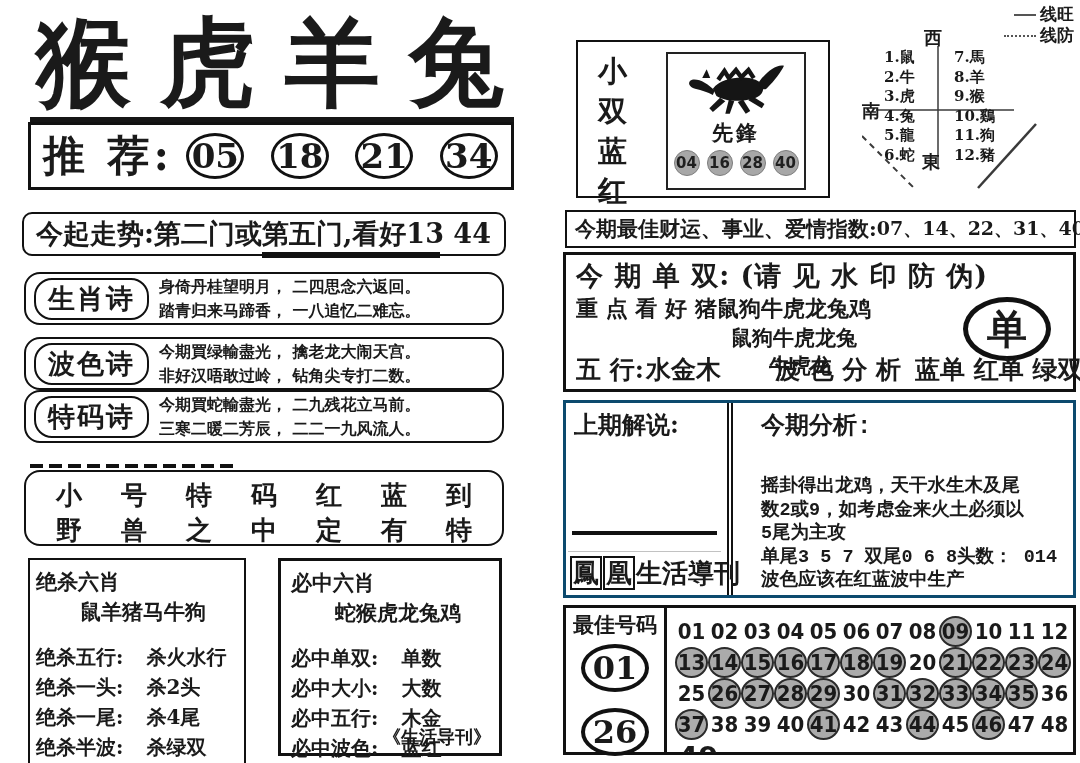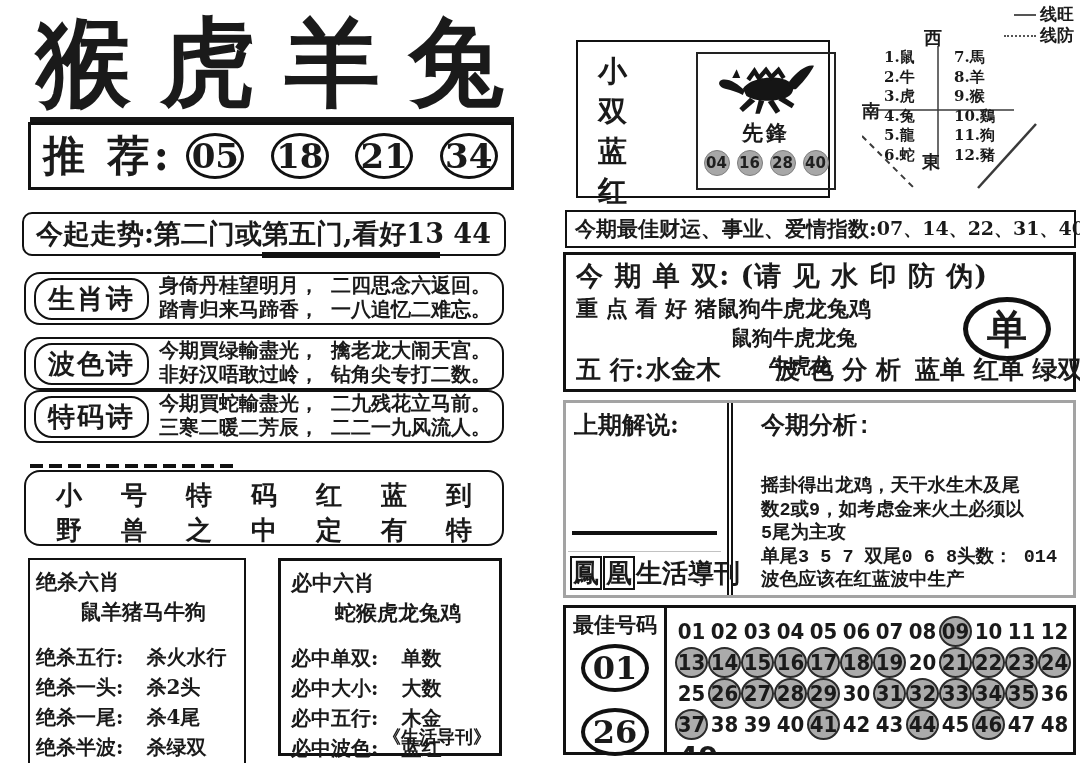--- a/index.html
+++ b/index.html
@@ -25,21 +25,21 @@
   .trend-box { left:22px; top:212px; width:484px; height:44px; border:2.5px solid #111;
                border-radius:10px; display:flex; align-items:center; padding-left:12px;
                font-size:27px; font-weight:900; white-space:nowrap; }
   .trend-strip { left:262px; top:252px; width:178px; height:6px; background:#111; }
 
   .poem-box { left:24px; width:480px; height:53px; border:2.5px solid #111; border-radius:16px;
               display:flex; align-items:center; padding:3px 8px; }
   .poem-label { border:2.5px solid #111; border-radius:18px; padding:1px 12px;
                 font-size:27px; font-weight:900; letter-spacing:2px; margin-right:10px;
                 white-space:nowrap; }
-  .poem-lines { font-size:20px; font-weight:700; line-height:24px; white-space:nowrap;font-family:Liberation Mono, monospace; }
+  .poem-lines { font-size:16px; font-weight:700; line-height:24px; white-space:nowrap; }
 
   .smudge2 { left:30px; top:464px; width:208px; height:4px;
              background:repeating-linear-gradient(90deg,#111 0 13px,transparent 13px 19px); }
   .slogan-box { left:24px; top:470px; width:480px; height:76px; border:2.5px solid #111;
                 border-radius:16px; display:flex; flex-direction:column; justify-content:space-around;
                 padding:6px 30px; }
   .slogan-row { display:flex; justify-content:space-between; font-size:26px; font-weight:900; }
 
   .kill-box { left:28px; top:558px; width:218px; height:250px; border:2.5px solid #111;
               padding:8px 6px; }
@@ -50,21 +50,21 @@
   .bx-rows { margin-top:16px; }
   .bx-row { display:flex; gap:23px; font-size:20px; font-weight:900; line-height:30px;
             white-space:nowrap; }
   .bx-footer { position:absolute; right:8px; bottom:4px; font-size:18px; font-weight:700; }
 
   
   .pioneer-box { left:576px; top:40px; width:254px; height:158px; border:2.5px solid #111; }
   .pio-side { position:absolute; left:20px; top:0; height:100%; display:flex; flex-direction:column;
               justify-content:space-around; padding:10px 0; font-size:29px; font-weight:900; }
   .pio-inner { position:absolute; left:88px; top:10px; width:140px; height:138px;
-               border:2px solid #222; text-align:center;margin-left:30px; }
+               border:2px solid #222; text-align:center; }
   .pio-horse { margin-top:1px; }
   .pio-name { font-size:21px; font-weight:900; letter-spacing:3px; margin-top:-4px; }
   .pio-nums { display:flex; justify-content:center; gap:7px; margin-top:3px; }
   .pio-num { width:26px; height:26px; border-radius:50%; background:#a7a7a7; border:1px solid #7d7d7d;
              font-size:15px; font-weight:700; color:#1f1f1f; display:flex; align-items:center;
              justify-content:center; font-family:"DejaVu Sans",sans-serif; }
 
   .compass { left:862px; top:0; width:218px; height:200px; font-weight:700; }
   .cp-legend { position:absolute; right:6px; top:4px; font-size:17px; line-height:21px; }
   .cp-lrow { display:flex; align-items:center; gap:4px; justify-content:flex-end; }
@@ -87,21 +87,21 @@
   .ds-focus { display:flex; gap:8px; font-size:22px; font-weight:900; white-space:nowrap; }
   .ds-l2 { margin-left:155px; font-size:21px; font-weight:900; }
   .ds-l3 { margin-left:193px; font-size:21px; font-weight:700; }
   .ds-circle { position:absolute; right:22px; top:42px; width:88px; height:64px;
                border:5px solid #111; border-radius:50%; display:flex; align-items:center;
                justify-content:center; font-size:40px; font-weight:900; }
   .ds-bottom { position:absolute; left:10px; bottom:3px; display:flex; gap:14px;
                font-size:25px; font-weight:900; white-space:nowrap; }
   .ds-bottom .gap { width:26px; }
 
-  .an-box { left:563px; top:400px; width:513px; height:198px; border:3px solid #a3a3a3; display:flex;gap:12px; }
+  .an-box { left:563px; top:400px; width:513px; height:198px; border:3px solid #0c4a6e; display:flex;gap:12px; }
   .an-left { width:192px; border-right:6px double #111; position:relative; padding:6px 8px; }
   .an-label { font-size:24px; font-weight:900; }
   .an-hr { position:absolute; left:6px; right:10px; top:128px; border-top:4px solid #111; }
   .an-hr2 { position:absolute; left:2px; right:6px; top:148px; border-top:1px solid #c2c2c2; }
   .an-brand { position:absolute; left:4px; bottom:4px; font-size:26px; font-weight:900;
               white-space:nowrap; }
   .an-brand .boxed { border:2px solid #111; padding:0 1px; margin-right:1px; display:inline-block;
                      line-height:30px; }
   .an-right { flex:1; padding:6px 16px; position:relative;font-family:Liberation Mono, monospace; }
   .an-lines { margin-top:34px; font-size:18.5px; font-weight:700; line-height:23.5px;

